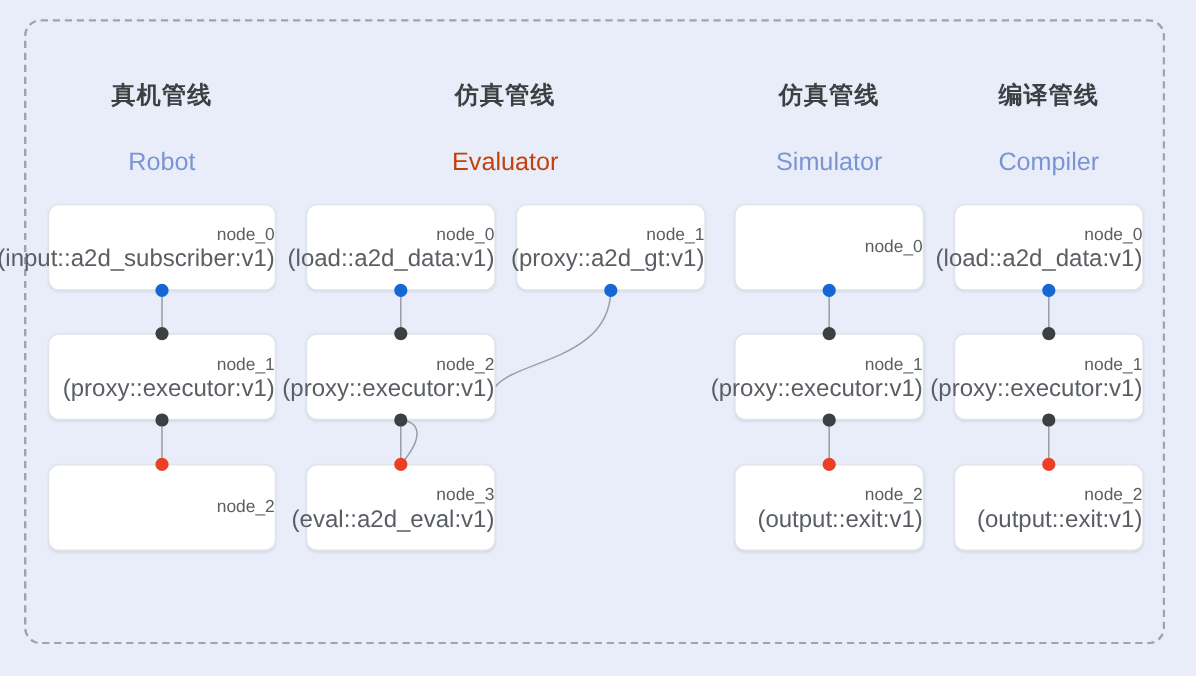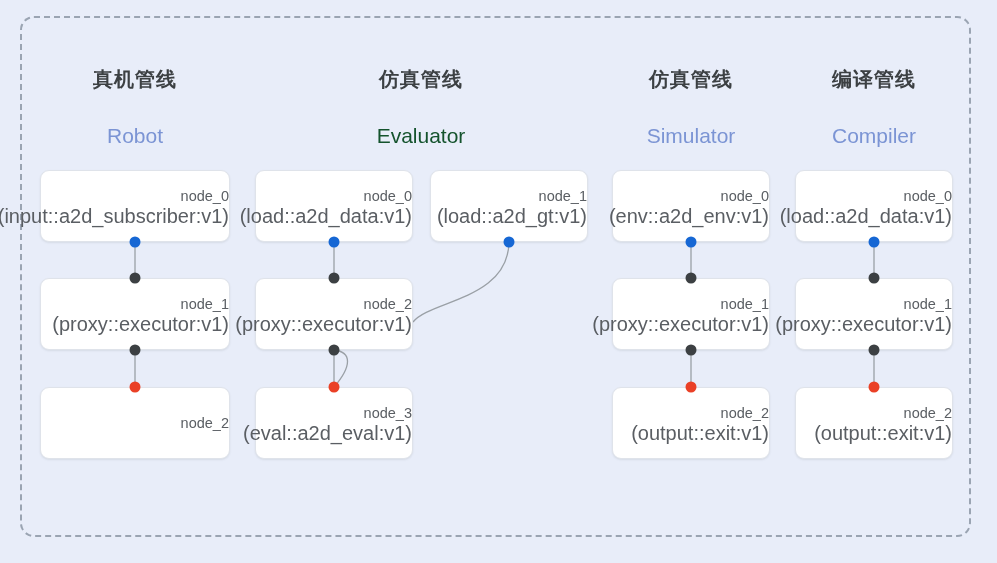--- a/index.html
+++ b/index.html
@@ -118,21 +118,21 @@
       <path d="M874,241 L874,278" fill="none" stroke="#9aa0a6" stroke-width="1.3"></path>
       <path d="M874,350 L874,387" fill="none" stroke="#9aa0a6" stroke-width="1.3"></path>
     </svg>
 
   <div id="titles-layer">
       <div class="col-title" style="left: -15px; top: 66px; width: 300px;">真机管线</div>
       <div class="col-title" style="left: 271px; top: 66px; width: 300px;">仿真管线</div>
       <div class="col-title" style="left: 541px; top: 66px; width: 300px;">仿真管线</div>
       <div class="col-title" style="left: 724px; top: 66px; width: 300px;">编译管线</div>
       <div class="col-sub" style="left: -15px; top: 124px; width: 300px; color: rgb(123, 148, 212);">Robot</div>
-      <div class="col-sub" style="left: 271px; top: 124px; width: 300px; color: #14532d; text-align: center;">Evaluator</div>
+      <div class="col-sub" style="left: 271px; top: 124px; width: 300px; color: #c2410c; text-align: center;">Evaluator</div>
       <div class="col-sub" style="left: 541px; top: 124px; width: 300px; color: rgb(123, 148, 212);">Simulator</div>
       <div class="col-sub" style="left: 724px; top: 124px; width: 300px; color: rgb(123, 148, 212);">Compiler</div>
     </div>
   <div id="nodes-layer">
       <div class="node" style="left: 40px; top: 170px; width: 190px; height: 72px;">
         <div class="nname">node_0</div>
         <div class="nkind">(input::a2d_subscriber:v1)</div>
       </div>
       <div class="dot dot-blue" style="left: 135px; top: 242px;"></div>
       <div class="node" style="left: 40px; top: 278px; width: 190px; height: 72px;">
@@ -145,37 +145,36 @@
         <div class="nname">node_2</div>
       </div>
       <div class="dot dot-red" style="left: 135px; top: 387px;"></div>
       <div class="node" style="left: 255px; top: 170px; width: 158px; height: 72px;">
         <div class="nname">node_0</div>
         <div class="nkind">(load::a2d_data:v1)</div>
       </div>
       <div class="dot dot-blue" style="left: 334px; top: 242px;"></div>
       <div class="node" style="left: 430px; top: 170px; width: 158px; height: 72px;">
         <div class="nname">node_1</div>
-        <div class="nkind">(load::a2d_gt:v1)</div>
+        <div class="nkind">(proxy::a2d_gt:v1)</div>
       </div>
       <div class="dot dot-blue" style="left: 509px; top: 242px;"></div>
       <div class="node" style="left: 255px; top: 278px; width: 158px; height: 72px;">
         <div class="nname">node_2</div>
         <div class="nkind">(proxy::executor:v1)</div>
       </div>
       <div class="dot dot-black" style="left: 334px; top: 278px;"></div>
       <div class="dot dot-black" style="left: 334px; top: 350px;"></div>
       <div class="node" style="left: 255px; top: 387px; width: 158px; height: 72px;">
         <div class="nname">node_3</div>
         <div class="nkind">(eval::a2d_eval:v1)</div>
       </div>
       <div class="dot dot-red" style="left: 334px; top: 387px;"></div>
       <div class="node" style="left: 612px; top: 170px; width: 158px; height: 72px;">
         <div class="nname">node_0</div>
-        <div class="nkind">(env::a2d_env:v1)</div>
       </div>
       <div class="dot dot-blue" style="left: 691px; top: 242px;"></div>
       <div class="node" style="left: 612px; top: 278px; width: 158px; height: 72px;">
         <div class="nname">node_1</div>
         <div class="nkind">(proxy::executor:v1)</div>
       </div>
       <div class="dot dot-black" style="left: 691px; top: 278px;"></div>
       <div class="dot dot-black" style="left: 691px; top: 350px;"></div>
       <div class="node" style="left: 612px; top: 387px; width: 158px; height: 72px;">
         <div class="nname">node_2</div>

